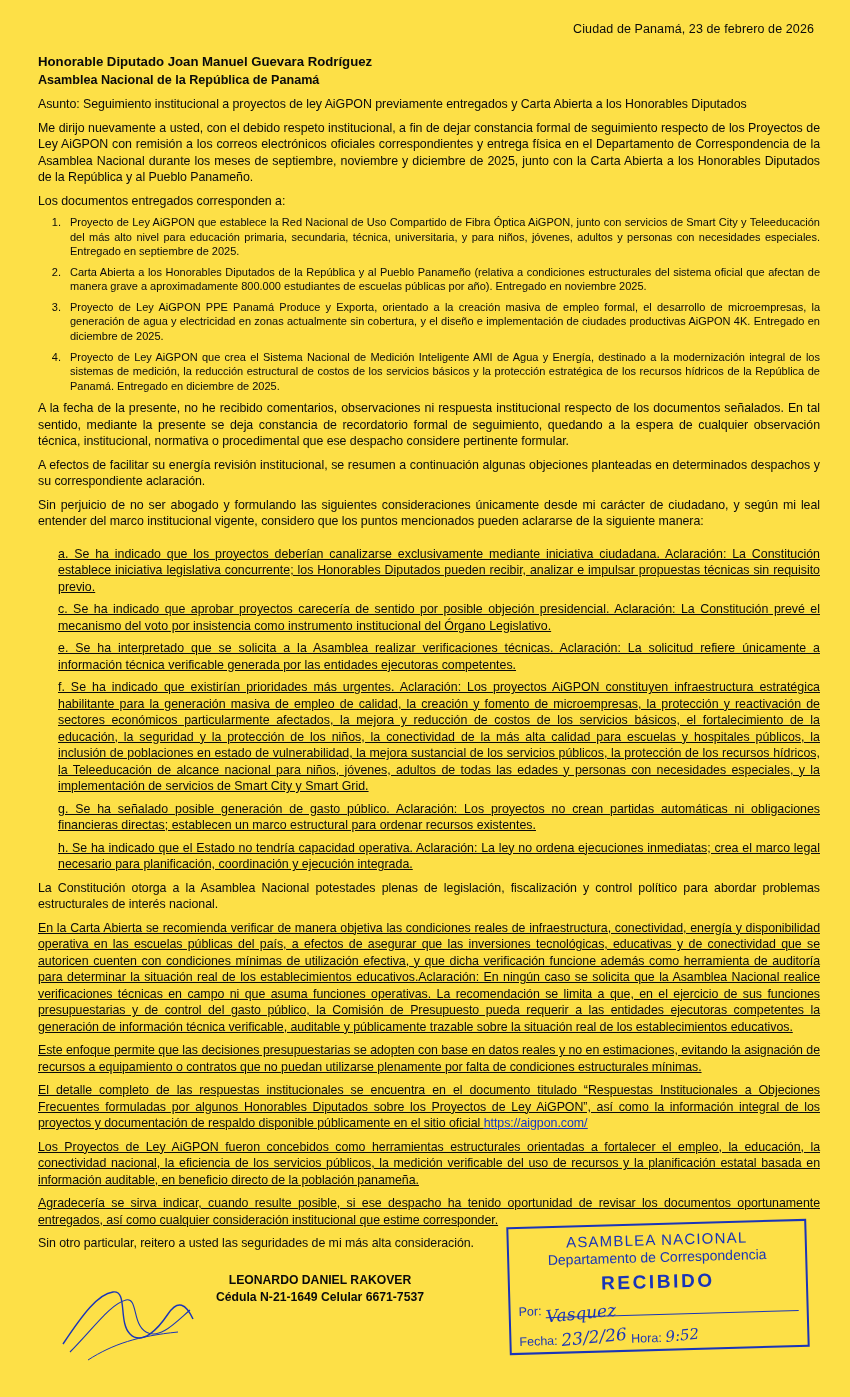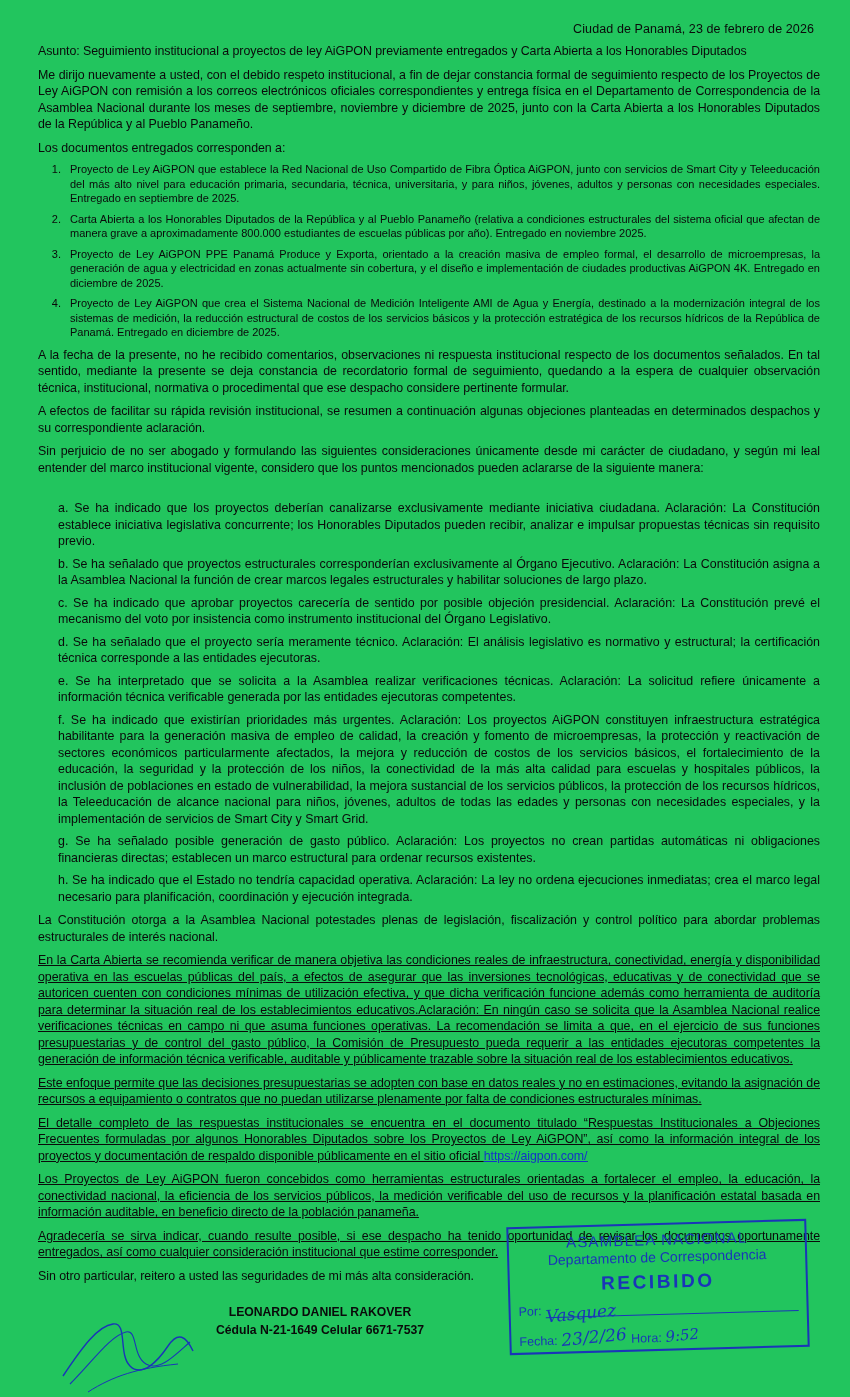--- a/index.html
+++ b/index.html
@@ -8,21 +8,21 @@
     background: #ffffff;
   }
   body {
     font-family: "Liberation Sans", sans-serif;
     color: #0a0a0a;
   }
   .page {
     position: relative;
     width: 850px;
     height: 1397px;
-    background: #22c55e;
+    background: #fde047;
     overflow: hidden;
     box-sizing: border-box;
     padding: 18px 30px 0 38px;
   }
   .date-line {
     text-align: right;
     font-size: 12.5px;
     margin-top: 4px;
     margin-right: 6px;
     letter-spacing: 0.1px;
@@ -53,21 +53,22 @@
     padding-left: 26px;
     font-size: 11px;
     line-height: 1.32;
   }
   ol.doclist li {
     margin-top: 6px;
     text-align: justify;
     padding-left: 6px;
   }
   .sub-items {
-    margin-top: 24px;
+    margin-top: 16px;
+    text-decoration: underline;
   }
   .sub-item {
     font-size: 12.4px;
     line-height: 1.33;
     text-align: justify;
     margin-top: 6px;
     padding-left: 20px;
     text-indent: 0;
   }
   .smaller {
@@ -167,43 +168,45 @@
   }
   .hand-sm { font-size: 15px; }
 </style>
 </head>
 <body>
 
 <div class="page">
 
   <div class="date-line">Ciudad de Panamá, 23 de febrero de 2026</div>
 
+  <div class="addressee">
+    <div>Honorable Diputado Joan Manuel Guevara Rodríguez</div>
+    <div class="line2">Asamblea Nacional de la República de Panamá</div>
+  </div>
 
   <p class="body subject">Asunto: Seguimiento institucional a proyectos de ley AiGPON previamente entregados y Carta Abierta a los Honorables Diputados</p>
 
   <p class="body tight">Me dirijo nuevamente a usted, con el debido respeto institucional, a fin de dejar constancia formal de seguimiento respecto de los Proyectos de Ley AiGPON con remisión a los correos electrónicos oficiales correspondientes y entrega física en el Departamento de Correspondencia de la Asamblea Nacional durante los meses de septiembre, noviembre y diciembre de 2025, junto con la Carta Abierta a los Honorables Diputados de la República y al Pueblo Panameño.</p>
 
   <p class="body tight">Los documentos entregados corresponden a:</p>
 
   <ol class="doclist">
     <li>Proyecto de Ley AiGPON que establece la Red Nacional de Uso Compartido de Fibra Óptica AiGPON, junto con servicios de Smart City y Teleeducación del más alto nivel para educación primaria, secundaria, técnica, universitaria, y para niños, jóvenes, adultos y personas con necesidades especiales. Entregado en septiembre de 2025.</li>
     <li>Carta Abierta a los Honorables Diputados de la República y al Pueblo Panameño (relativa a condiciones estructurales del sistema oficial que afectan de manera grave a aproximadamente 800.000 estudiantes de escuelas públicas por año). Entregado en noviembre 2025.</li>
     <li>Proyecto de Ley AiGPON PPE Panamá Produce y Exporta, orientado a la creación masiva de empleo formal, el desarrollo de microempresas, la generación de agua y electricidad en zonas actualmente sin cobertura, y el diseño e implementación de ciudades productivas AiGPON 4K. Entregado en diciembre de 2025.</li>
     <li>Proyecto de Ley AiGPON que crea el Sistema Nacional de Medición Inteligente AMI de Agua y Energía, destinado a la modernización integral de los sistemas de medición, la reducción estructural de costos de los servicios básicos y la protección estratégica de los recursos hídricos de la República de Panamá. Entregado en diciembre de 2025.</li>
   </ol>
 
   <p class="body">A la fecha de la presente, no he recibido comentarios, observaciones ni respuesta institucional respecto de los documentos señalados. En tal sentido, mediante la presente se deja constancia de recordatorio formal de seguimiento, quedando a la espera de cualquier observación técnica, institucional, normativa o procedimental que ese despacho considere pertinente formular.</p>
-  <p class="body">A efectos de facilitar su rápida revisión institucional, se resumen a continuación algunas objeciones planteadas en determinados despachos y su correspondiente aclaración.</p>
+  <p class="body">A efectos de facilitar su energía revisión institucional, se resumen a continuación algunas objeciones planteadas en determinados despachos y su correspondiente aclaración.</p>
   <p class="body">Sin perjuicio de no ser abogado y formulando las siguientes consideraciones únicamente desde mi carácter de ciudadano, y según mi leal entender del marco institucional vigente, considero que los puntos mencionados pueden aclararse de la siguiente manera:</p>
 
   <div class="sub-items">
     <div class="sub-item">a.  Se ha indicado que los proyectos deberían canalizarse exclusivamente mediante iniciativa ciudadana. Aclaración: La Constitución establece iniciativa legislativa concurrente; los Honorables Diputados pueden recibir, analizar e impulsar propuestas técnicas sin requisito previo.</div>
-    <div class="sub-item">b.  Se ha señalado que proyectos estructurales corresponderían exclusivamente al Órgano Ejecutivo. Aclaración: La Constitución asigna a la Asamblea Nacional la función de crear marcos legales estructurales y habilitar soluciones de largo plazo.</div>
     <div class="sub-item">c.  Se ha indicado que aprobar proyectos carecería de sentido por posible objeción presidencial. Aclaración: La Constitución prevé el mecanismo del voto por insistencia como instrumento institucional del Órgano Legislativo.</div>
-    <div class="sub-item">d.  Se ha señalado que el proyecto sería meramente técnico. Aclaración: El análisis legislativo es normativo y estructural; la certificación técnica corresponde a las entidades ejecutoras.</div>
     <div class="sub-item">e.  Se ha interpretado que se solicita a la Asamblea realizar verificaciones técnicas. Aclaración: La solicitud refiere únicamente a información técnica verificable generada por las entidades ejecutoras competentes.</div>
     <div class="sub-item">f.  Se ha indicado que existirían prioridades más urgentes. Aclaración: Los proyectos AiGPON constituyen infraestructura estratégica habilitante para la generación masiva de empleo de calidad, la creación y fomento de microempresas, la protección y reactivación de sectores económicos particularmente afectados, la mejora y reducción de costos de los servicios básicos, el fortalecimiento de la educación, la seguridad y la protección de los niños, la conectividad de la más alta calidad para escuelas y hospitales públicos, la inclusión de poblaciones en estado de vulnerabilidad, la mejora sustancial de los servicios públicos, la protección de los recursos hídricos, la Teleeducación de alcance nacional para niños, jóvenes, adultos de todas las edades y personas con necesidades especiales, y la implementación de servicios de Smart City y Smart Grid.</div>
     <div class="sub-item">g.  Se ha señalado posible generación de gasto público. Aclaración: Los proyectos no crean partidas automáticas ni obligaciones financieras directas; establecen un marco estructural para ordenar recursos existentes.</div>
     <div class="sub-item">h.  Se ha indicado que el Estado no tendría capacidad operativa. Aclaración: La ley no ordena ejecuciones inmediatas; crea el marco legal necesario para planificación, coordinación y ejecución integrada.</div>
   </div>
 
   <p class="body">La Constitución otorga a la Asamblea Nacional potestades plenas de legislación, fiscalización y control político para abordar problemas estructurales de interés nacional.</p>
   <p class="body smaller">En la Carta Abierta se recomienda verificar de manera objetiva las condiciones reales de infraestructura, conectividad, energía y disponibilidad operativa en las escuelas públicas del país, a efectos de asegurar que las inversiones tecnológicas, educativas y de conectividad que se autoricen cuenten con condiciones mínimas de utilización efectiva, y que dicha verificación funcione además como herramienta de auditoría para determinar la situación real de los establecimientos educativos.Aclaración: En ningún caso se solicita que la Asamblea Nacional realice verificaciones técnicas en campo ni que asuma funciones operativas. La recomendación se limita a que, en el ejercicio de sus funciones presupuestarias y de control del gasto público, la Comisión de Presupuesto pueda requerir a las entidades ejecutoras competentes la generación de información técnica verificable, auditable y públicamente trazable sobre la situación real de los establecimientos educativos.</p>
   <p class="body smaller">Este enfoque permite que las decisiones presupuestarias se adopten con base en datos reales y no en estimaciones, evitando la asignación de recursos a equipamiento o contratos que no puedan utilizarse plenamente por falta de condiciones estructurales mínimas.</p>
 

